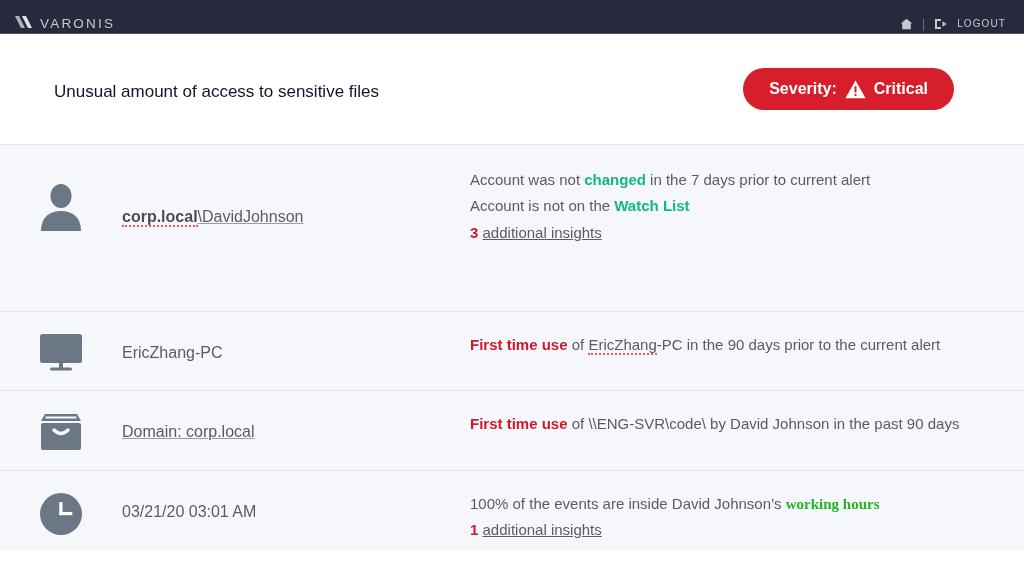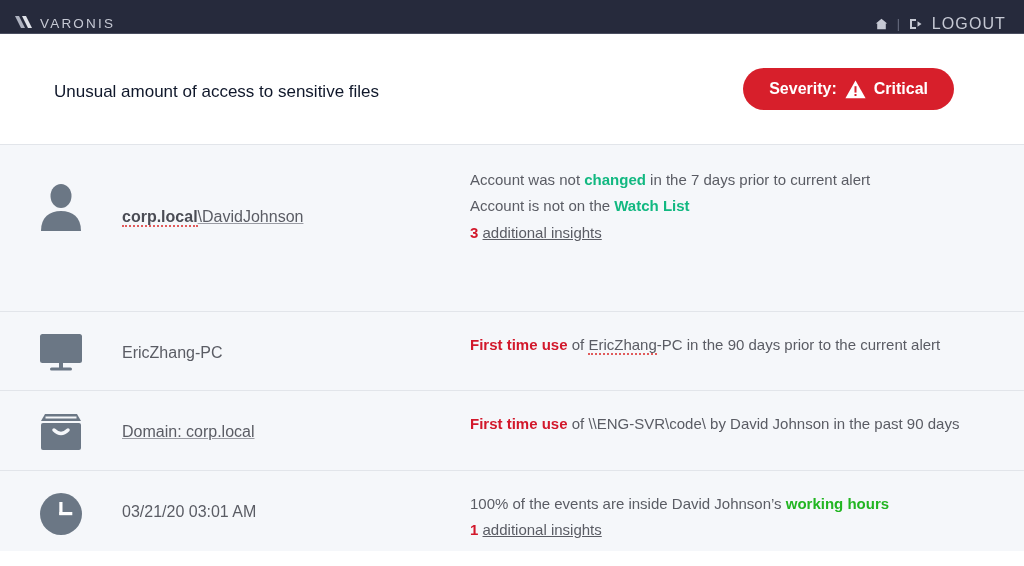--- a/index.html
+++ b/index.html
@@ -26,21 +26,21 @@
     color: #c6c9d4;
     font-size: 13.5px;
     letter-spacing: 2.2px;
     font-weight: 500;
   }
   .nav-right { display: flex; align-items: center; gap: 9px; }
   .nav-icon { display: flex; align-items: center; }
   .nav-sep { color: #6e7286; font-size: 12px; }
   .logout-label {
     color: #c6c9d4;
-    font-size: 16px;
+    font-size: 10px;
     letter-spacing: 1.1px;
   }
 
   
   .header {
     background: #ffffff;
     height: 110px;
     padding: 0 36px 0 54px;
     display: flex;
     align-items: center;
@@ -104,21 +104,21 @@
     flex: 1 1 auto;
     font-size: 15px;
     color: #5a5c64;
     line-height: 1.75;
     padding-right: 10px;
   }
   .row-insights .line { white-space: normal; }
 
   
   .em-green { color: #12b881; font-weight: bold; }
-  .em-green-bright { color: #22b522; font-weight: bold; }
+  .em-green-bright { color: #22b522; font-weight: bold; font-family: Liberation Serif, serif; }
   .em-red { color: #d2182b; font-weight: bold; }
   .insights-link {
     text-decoration: underline;
     color: #5a5c64;
     cursor: pointer;
   }
   .spell { border-bottom: 2px dotted #e05b5b; padding-bottom: 0px; }
   .spell-u { text-decoration: underline; text-decoration-color: #9a9ca4; }
 
   

